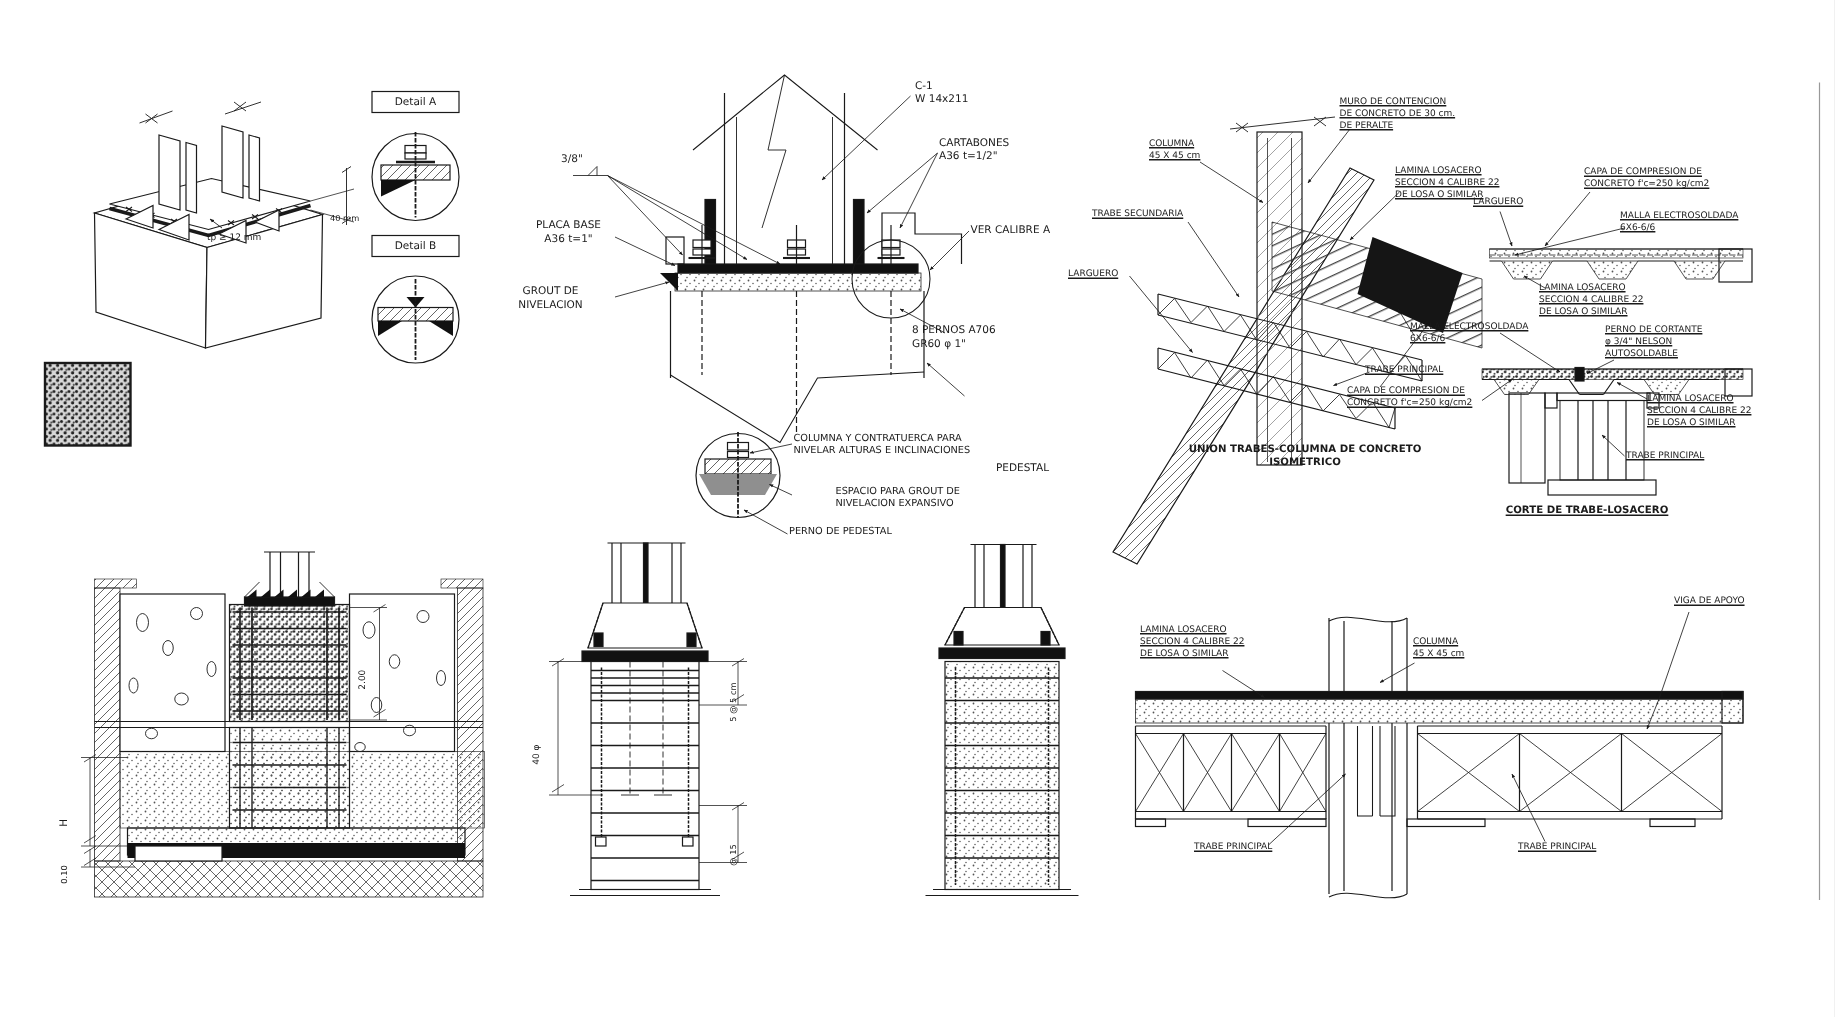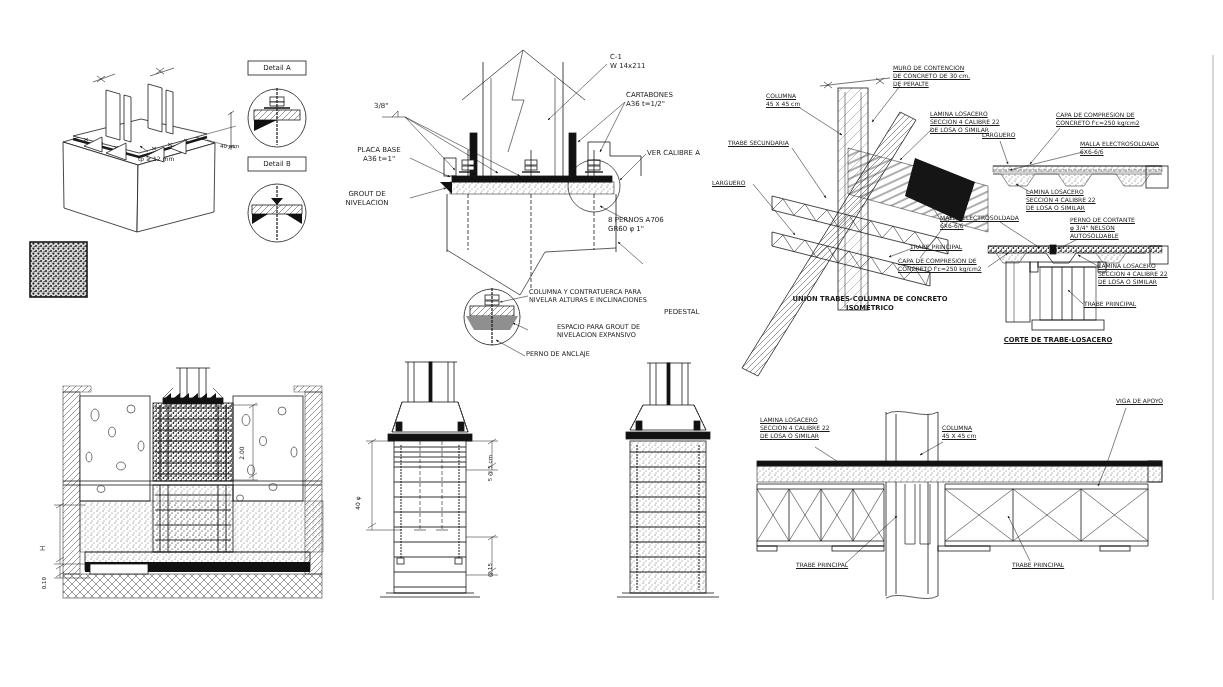--- a/index.html
+++ b/index.html
@@ -415,21 +415,21 @@
 A36 t=1/2"</div>
   <div class="lbl s7" style="left:647px;top:149px;">VER CALIBRE A</div>
   <div class="lbl s7" style="left:608px;top:216px;">8 PERNOS A706
 GR60 φ 1"</div>
   <div class="lbl s7" style="left:664px;top:260px;margin-top:48px;">PEDESTAL</div>
 
   <div class="lbl" style="left:529px;top:288px;">COLUMNA Y CONTRATUERCA PARA
 NIVELAR ALTURAS E INCLINACIONES</div>
   <div class="lbl" style="left:529px;top:323px;margin-left:28px;">ESPACIO PARA GROUT DE
 NIVELACION EXPANSIVO</div>
-  <div class="lbl" style="left:526px;top:350px;">PERNO DE ANCLAJE</div>
+  <div class="lbl" style="left:526px;top:350px;">PERNO DE PEDESTAL</div>
 
   <div class="lbl s6 ul" style="left:893px;top:64px;">MURO DE CONTENCION
 DE CONCRETO DE 30 cm.
 DE PERALTE</div>
   <div class="lbl s6 ul" style="left:766px;top:92px;">COLUMNA
 45 X 45 cm</div>
   <div class="lbl s6 ul" style="left:728px;top:139px;">TRABE SECUNDARIA</div>
   <div class="lbl s6 ul" style="left:712px;top:179px;">LARGUERO</div>
   <div class="lbl s6 ul" style="left:930px;top:110px;">LAMINA LOSACERO
 SECCION 4 CALIBRE 22

